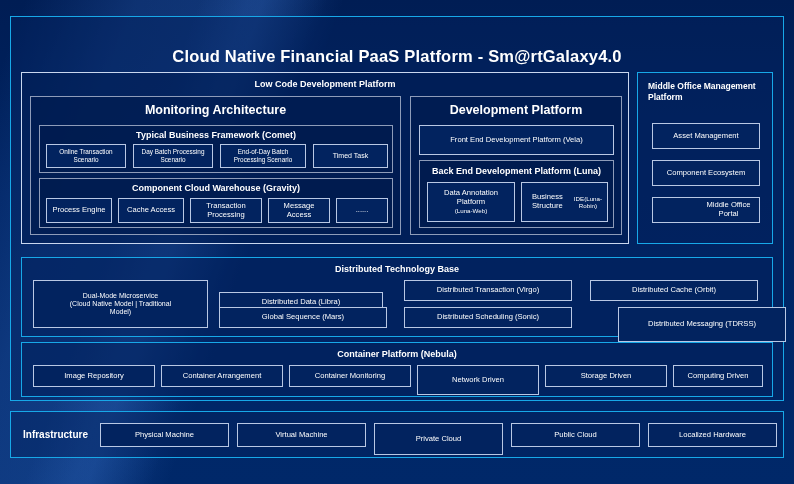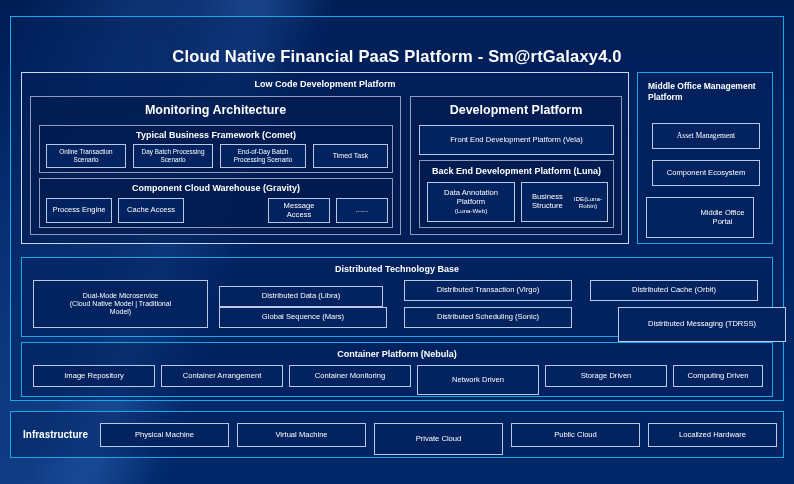--- a/index.html
+++ b/index.html
@@ -129,20 +129,21 @@
           <div class="box t7" style="left:6px; top:18px; width:80px; height:24px;">Online Transaction Scenario</div>
           <div class="box t7" style="left:93px; top:18px; width:80px; height:24px;">Day Batch Processing Scenario</div>
           <div class="box t7" style="left:180px; top:18px; width:86px; height:24px;">End-of-Day Batch Processing Scenario</div>
           <div class="box t75" style="left:273px; top:18px; width:75px; height:24px;">Timed Task</div>
         </div>
 
         <div class="grey-frame" style="left:8px; top:81px; width:354px; height:50px;">
           <div class="section-label label-md" style="top:4px;">Component Cloud Warehouse (Gravity)</div>
           <div class="box t8" style="left:6px; top:19px; width:66px; height:25px;">Process Engine</div>
           <div class="box t8" style="left:78px; top:19px; width:66px; height:25px;">Cache Access</div>
+          <div class="box t8" style="left:150px; top:19px; width:72px; height:25px;">Transaction Processing</div>
           <div class="box t8" style="left:228px; top:19px; width:62px; height:25px;">Message Access</div>
           <div class="box t8" style="left:296px; top:19px; width:52px; height:25px;">......</div>
         </div>
       </div>
 
       <div class="grey-frame" style="left:388px; top:23px; width:212px; height:139px;">
         <div class="section-label label-lg" style="top:6px;">Development Platform</div>
 
         <div class="box t8" style="left:8px; top:28px; width:195px; height:30px;">Front End Development Platform (Vela)</div>
 
@@ -155,35 +156,35 @@
           <div class="box t8" style="left:101px; top:21px; width:87px; height:40px; flex-direction:row;">
             <span class="lines">Business Structure</span>
             <span class="sub">IDE(Luna-Robin)</span>
           </div>
         </div>
       </div>
     </div>
 
     <div class="cyan-frame" style="left:626px; top:55px; width:136px; height:172px;">
       <div style="position:absolute; left:10px; top:8px; width:118px; color:#ffffff; font-weight:bold; font-size:8.5px; line-height:1.35;">Middle Office Management Platform</div>
-      <div class="box t8" style="left:14px; top:50px; width:108px; height:26px;font-family:Liberation Serif, serif;">Asset Management</div>
+      <div class="box t8" style="left:14px; top:50px; width:108px; height:26px;">Asset Management</div>
       <div class="box t8" style="left:14px; top:87px; width:108px; height:26px;">Component Ecosystem</div>
-      <div class="box t8" style="left:8px; top:124px; width:108px; height:41px;padding-left:47px;">Middle Office Portal</div>
+      <div class="box t8" style="left:14px; top:124px; width:108px; height:26px;padding-left:47px;">Middle Office Portal</div>
     </div>
 
     <div class="cyan-frame" style="left:10px; top:240px; width:752px; height:80px;">
       <div class="section-label label-md" style="top:6px;">Distributed Technology Base</div>
 
       <div class="box t75" style="left:11px; top:22px; width:175px; height:48px; flex-direction:column;">
         <span>Dual-Mode Microservice</span>
         <span>(Cloud Native Model | Traditional</span>
         <span>Model)</span>
       </div>
 
-      <div class="box t8" style="left:197px; top:28px; width:164px; height:21px;">Distributed Data (Libra)</div>
+      <div class="box t8" style="left:197px; top:34px; width:164px; height:21px;">Distributed Data (Libra)</div>
       <div class="box t8" style="left:382px; top:22px; width:168px; height:21px;">Distributed Transaction (Virgo)</div>
       <div class="box t8" style="left:568px; top:22px; width:168px; height:21px;">Distributed Cache (Orbit)</div>
 
       <div class="box t8" style="left:197px; top:49px; width:168px; height:21px;">Global Sequence (Mars)</div>
       <div class="box t8" style="left:382px; top:49px; width:168px; height:21px;">Distributed Scheduling (Sonic)</div>
       <div class="box t8" style="left:568px; top:49px; width:168px; height:35px;margin-left:28px;">Distributed Messaging (TDRSS)</div>
     </div>
 
     <div class="cyan-frame" style="left:10px; top:325px; width:752px; height:55px;">
       <div class="section-label label-md" style="top:6px;">Container Platform (Nebula)</div>

